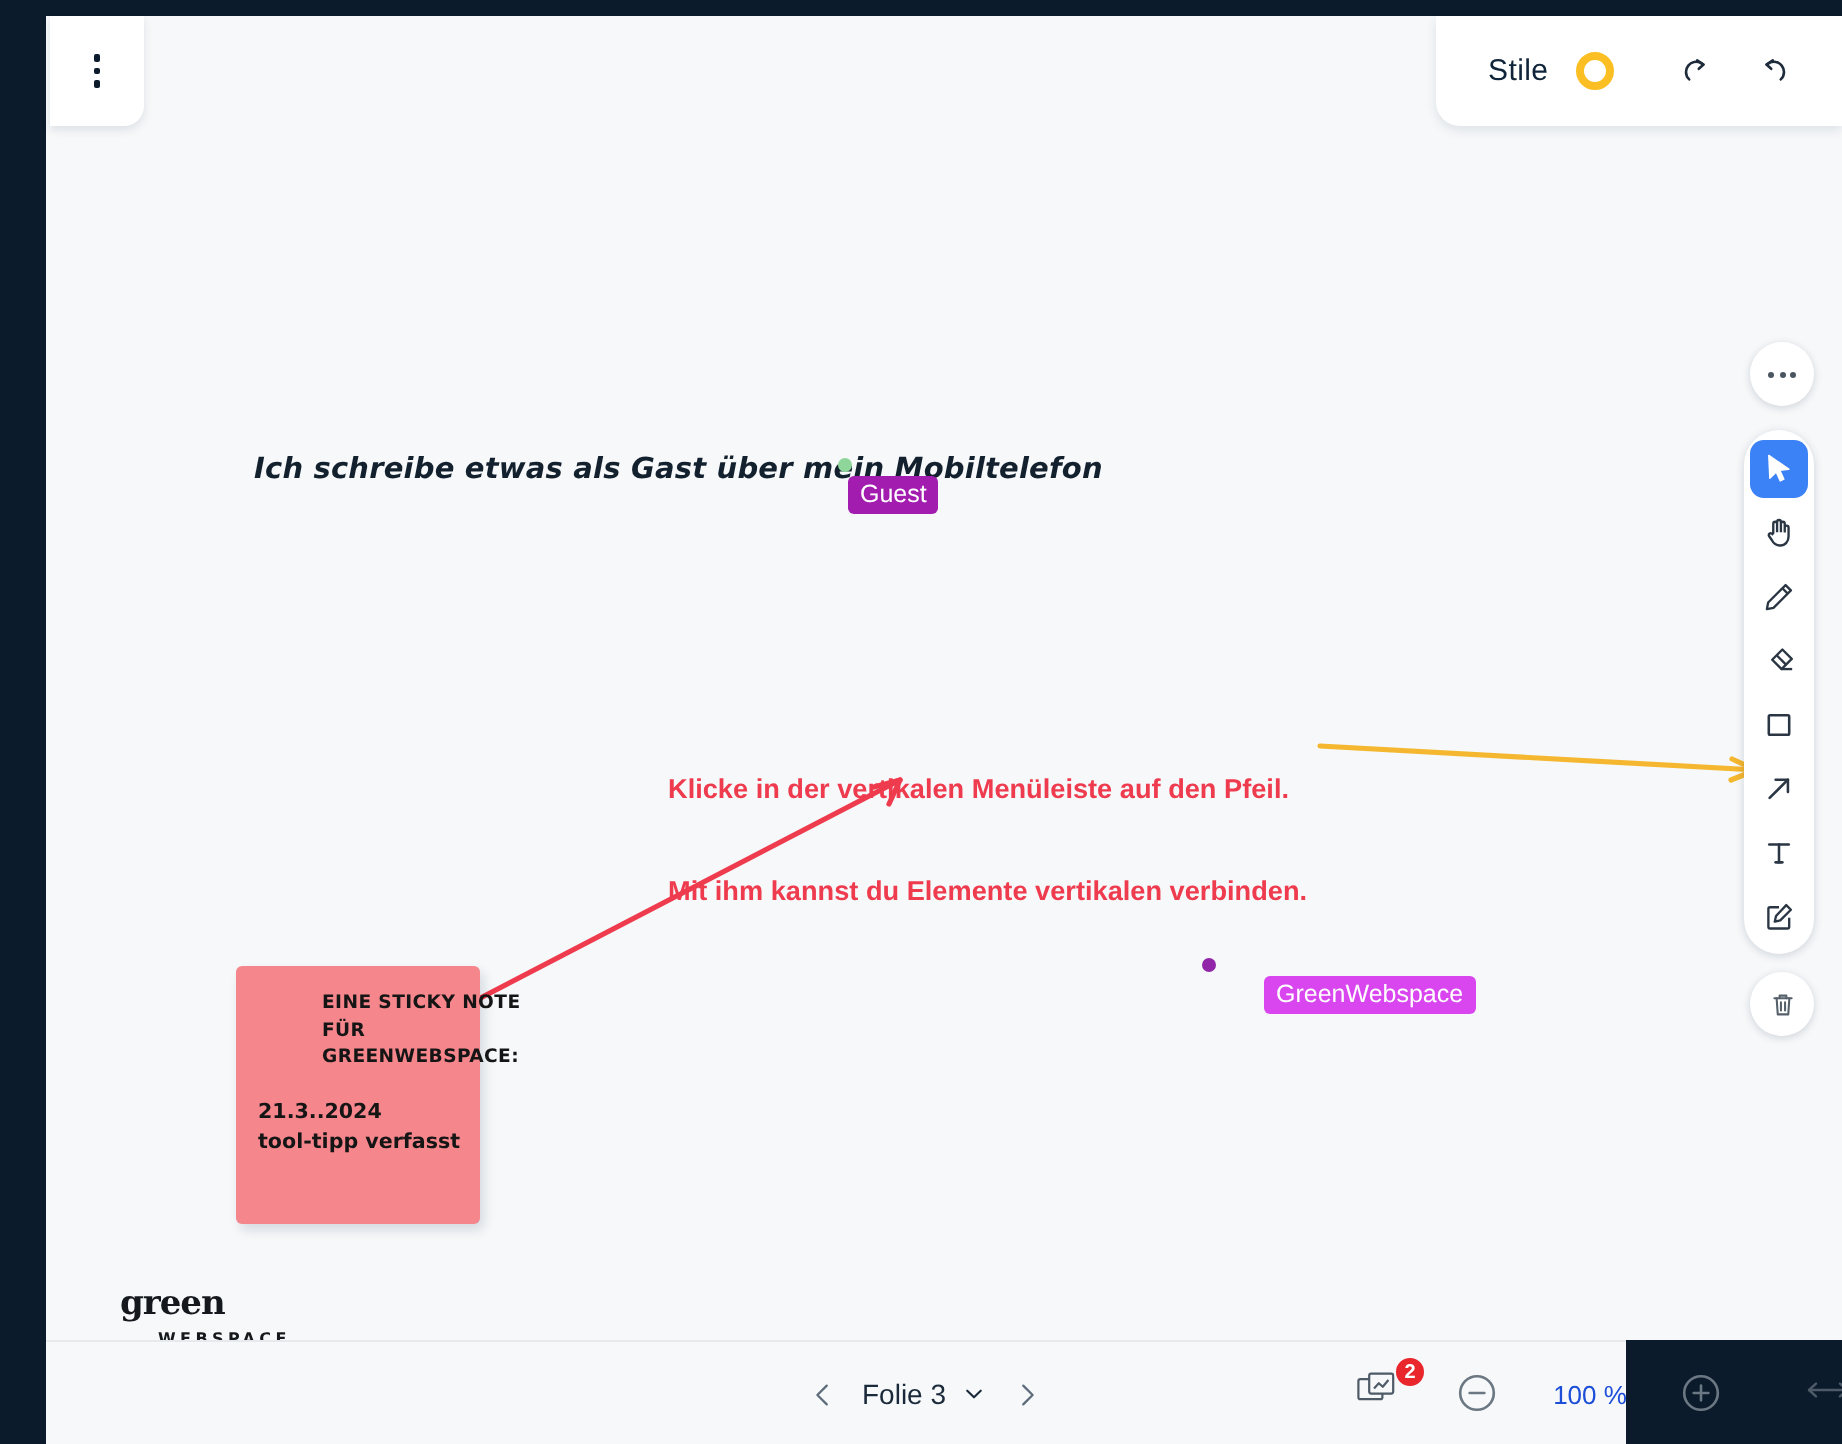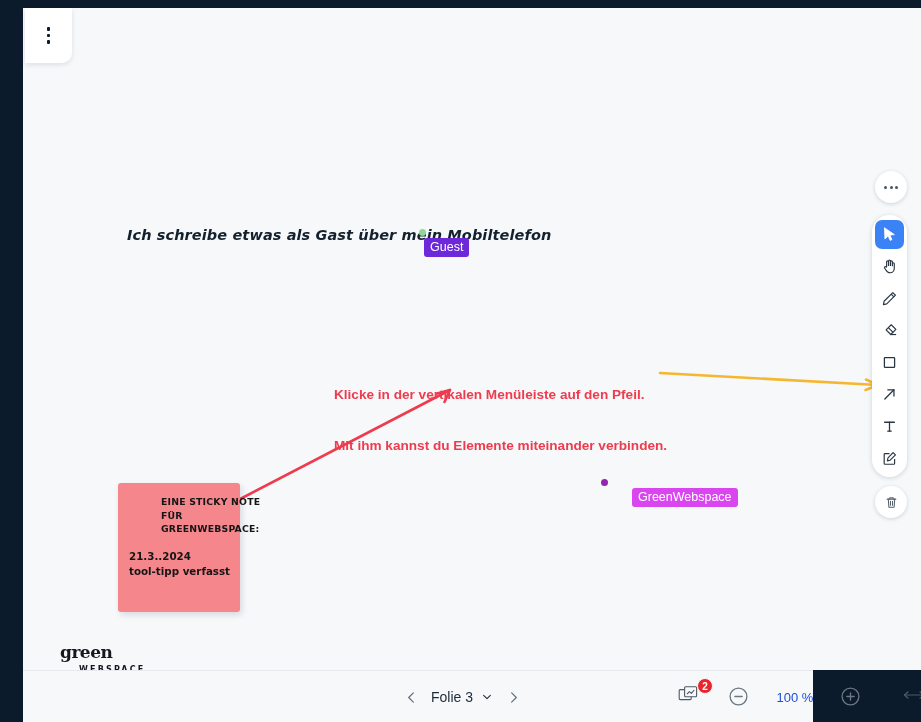--- a/index.html
+++ b/index.html
@@ -77,21 +77,21 @@
     width: 7px; height: 7px; border-radius: 50%;
   }
   .cursor-tag .name {
     position: absolute; left: 5px; top: 9px;
     padding: 2px 6px 3px;
     font-size: 12.5px; color: #ffffff; border-radius: 3px;
     white-space: nowrap; font-family: "Liberation Sans", sans-serif;
   }
   #cursor-guest { left: 396px; top: 221px; }
   #cursor-guest .dot { background: #8fd69a; }
-  #cursor-guest .name { background: #6d28d9; text-align: right; }
+  #cursor-guest .name { background: #a21caf; text-align: right; }
   #cursor-greenwebspace { left: 578px; top: 471px; }
   #cursor-greenwebspace .dot { background: #9127a8; }
   #cursor-greenwebspace .name { background: #d946ef; margin-left: 26px; }
 
   .note-red {
     position: absolute;
     font-family: Liberation Sans, sans-serif;
     font-weight: 700;
     color: #ef3b4e;
     font-size: 13.6px;
@@ -233,21 +233,21 @@
 
     <div class="hand-text" id="guest-text">Ich schreibe etwas als Gast über mein Mobiltelefon</div>
 
     <div class="cursor-tag" id="cursor-guest">
       <span class="dot"></span>
       <span class="name">Guest</span>
     </div>
 
     <div class="note-red" id="hint-text">
       <div>Klicke in der vertikalen Menüleiste auf den Pfeil.</div>
-      <div>Mit ihm kannst du Elemente miteinander verbinden.</div>
+      <div>Mit ihm kannst du Elemente vertikalen verbinden.</div>
     </div>
 
     <div class="cursor-tag" id="cursor-greenwebspace">
       <span class="dot"></span>
       <span class="name">GreenWebspace</span>
     </div>
 
     <div class="sticky">
       <div class="st-line">EINE STICKY NOTE</div>
       <div class="st-line">FÜR</div>
@@ -264,20 +264,37 @@
   </div>
 
   <div class="menu-btn">
     <span class="dots-v">
       <i></i>
         <i></i>
         <i></i>
     </span>
   </div>
 
+  <div class="style-bar">
+    <span class="label">Stile</span>
+    <span class="color-dot"></span>
+    <span class="sb-spacer"></span>
+    <span class="hist-btn">
+      <svg width="16" height="16" viewBox="0 0 16 16" fill="none" stroke="currentColor" stroke-width="1.3" stroke-linecap="round" stroke-linejoin="round">
+        <path d="M11.5 4.2C10.2 3.1 8.6 2.6 7 3 4.7 3.5 3 5.6 3 8c0 1.5.6 2.8 1.6 3.7"></path>
+        <path d="M8.6 2.2 L11.8 4.3 L9.4 6.4"></path>
+      </svg>
+    </span>
+    <span class="hist-btn">
+      <svg width="16" height="16" viewBox="0 0 16 16" fill="none" stroke="currentColor" stroke-width="1.3" stroke-linecap="round" stroke-linejoin="round">
+        <path d="M4.5 4.2C5.8 3.1 7.4 2.6 9 3c2.3.5 4 2.6 4 5 0 1.5-.6 2.8-1.6 3.7"></path>
+        <path d="M7.4 2.2 L4.2 4.3 L6.6 6.4"></path>
+      </svg>
+    </span>
+  </div>
 
   <div class="rail-more">
     <i></i>
     <i></i>
     <i></i>
   </div>
 
   <div class="toolbar">
     <div class="tool active">
       <svg width="17" height="17" viewBox="0 0 16 16" fill="currentColor">

